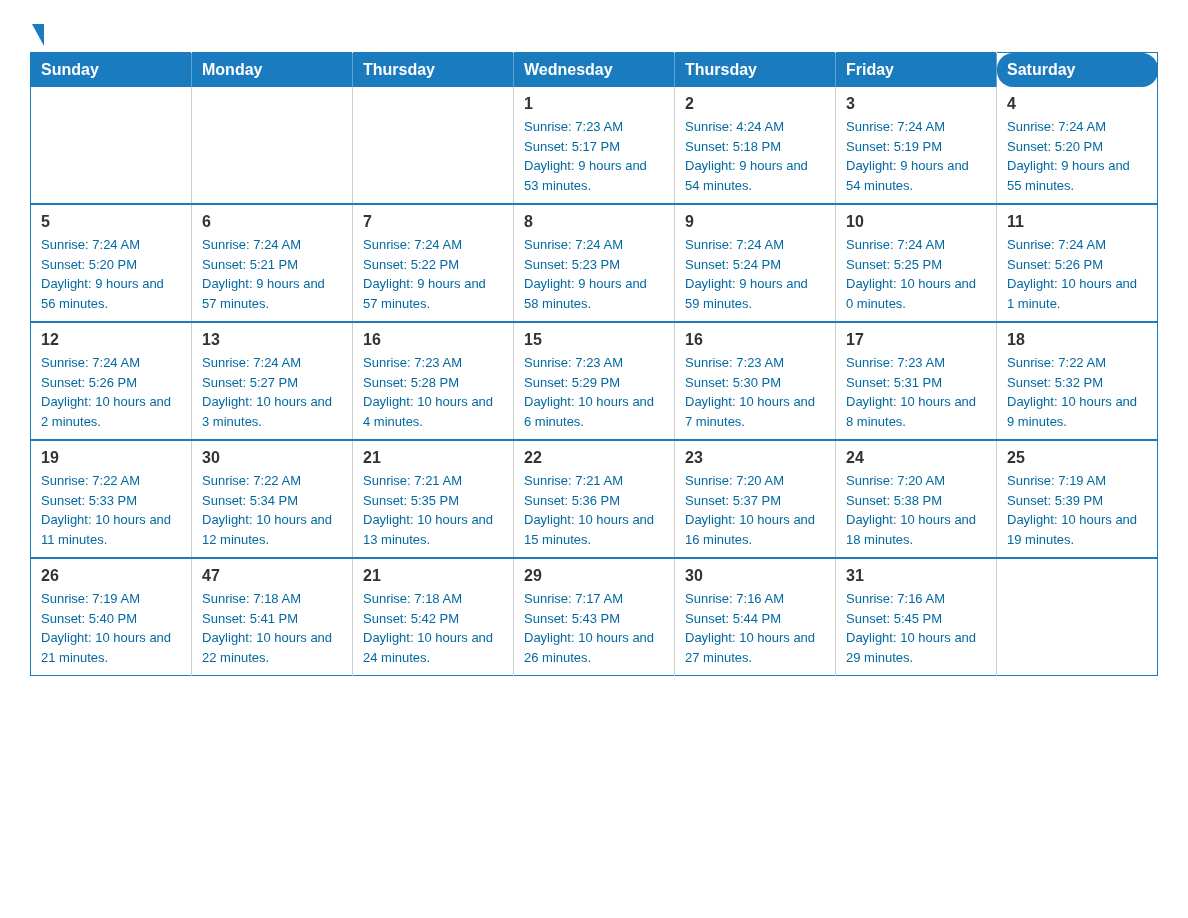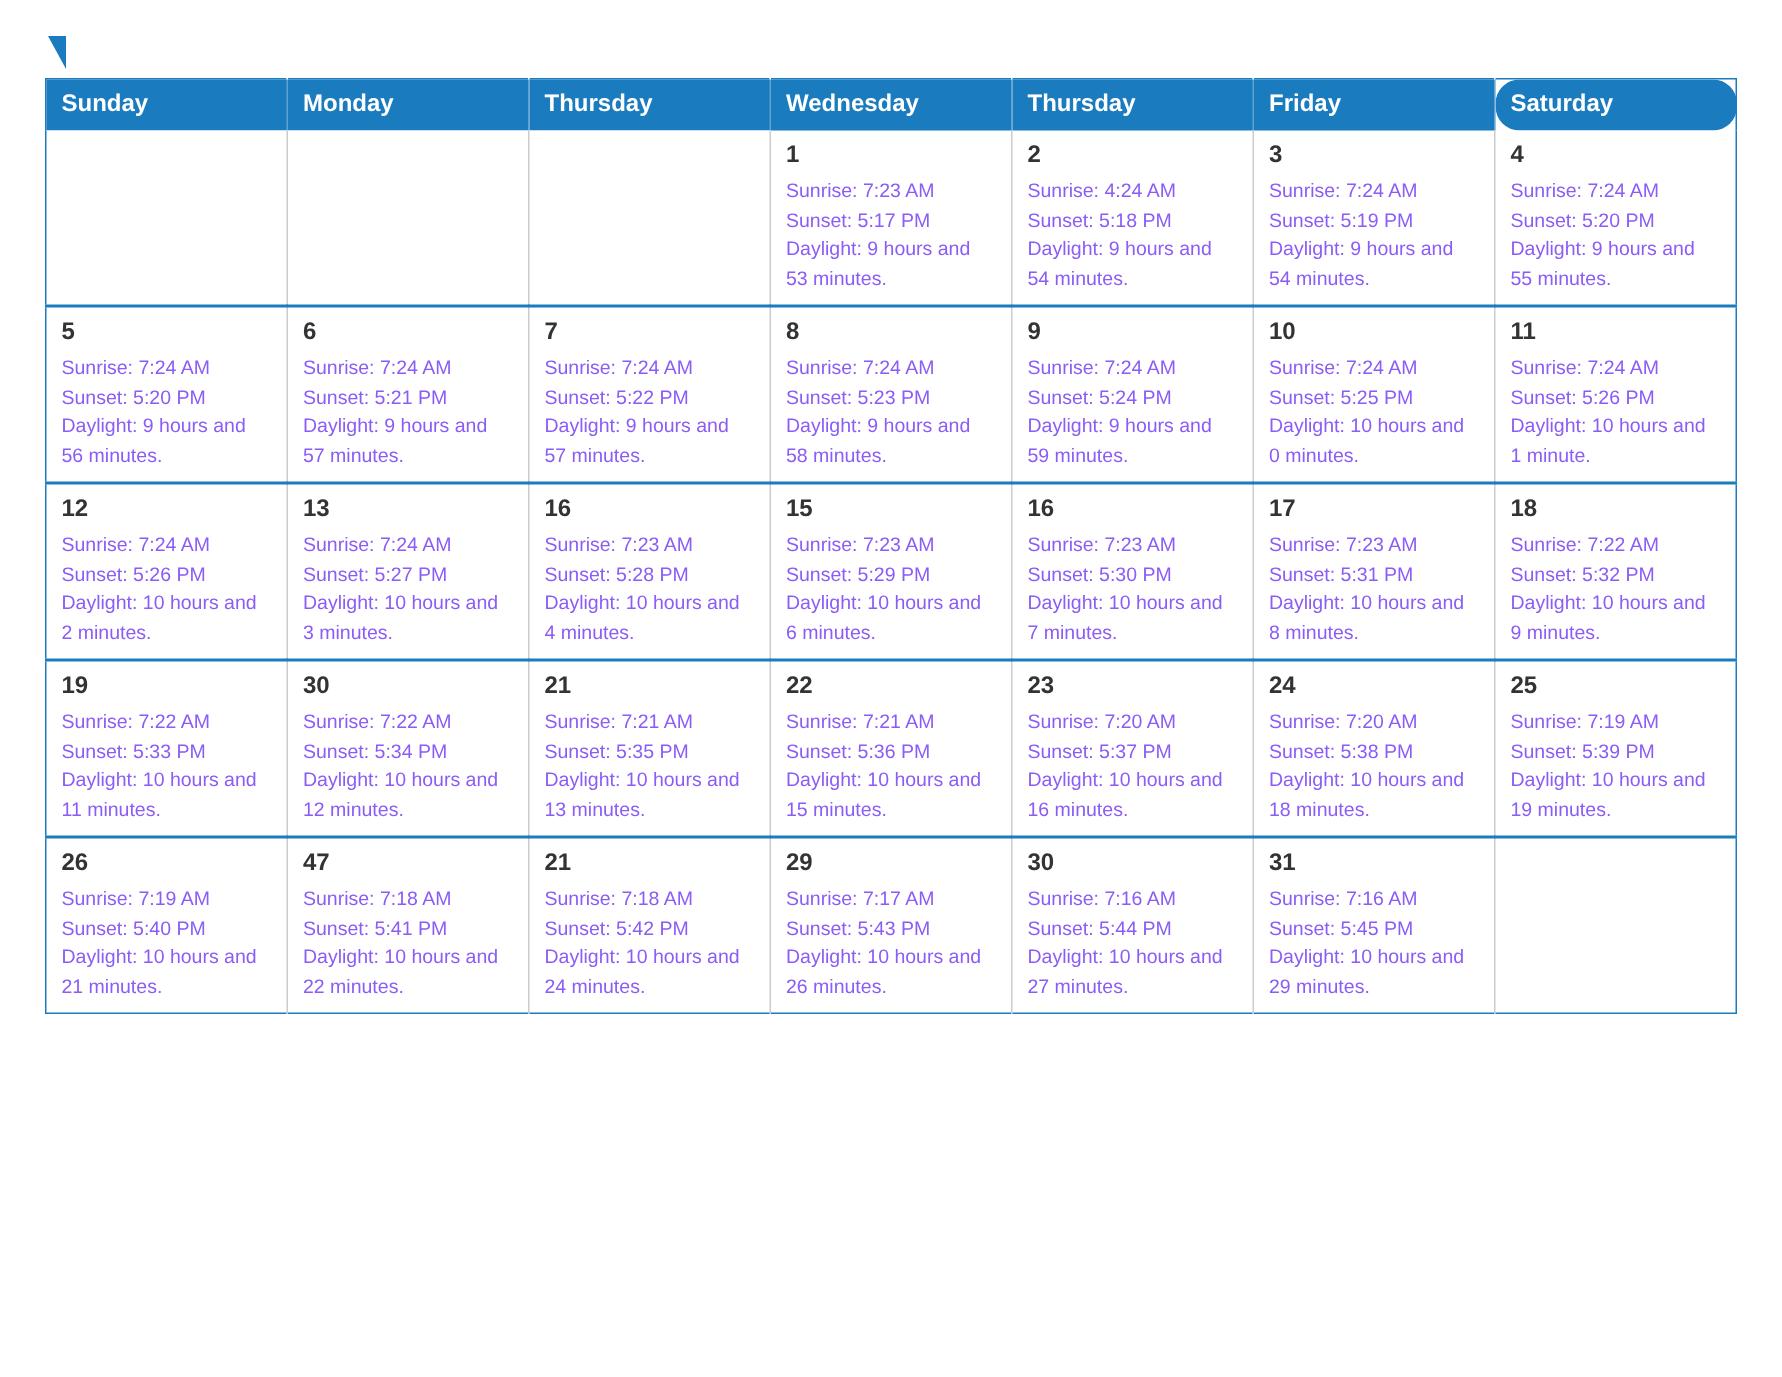--- a/index.html
+++ b/index.html
@@ -100,21 +100,21 @@
     }
     .day-number {
       font-size: 16px;
       font-weight: bold;
       margin-bottom: 4px;
       display: block;
     }
     .day-info {
       font-size: 13px;
       line-height: 1.5;
-      color: #8b5cf6;
+      color: #0369a1;
     }
     .empty-cell {
       background: #fff;
     }
   </style>
 </head>
 <body>
 
 <div class="header">
   <div class="logo">

